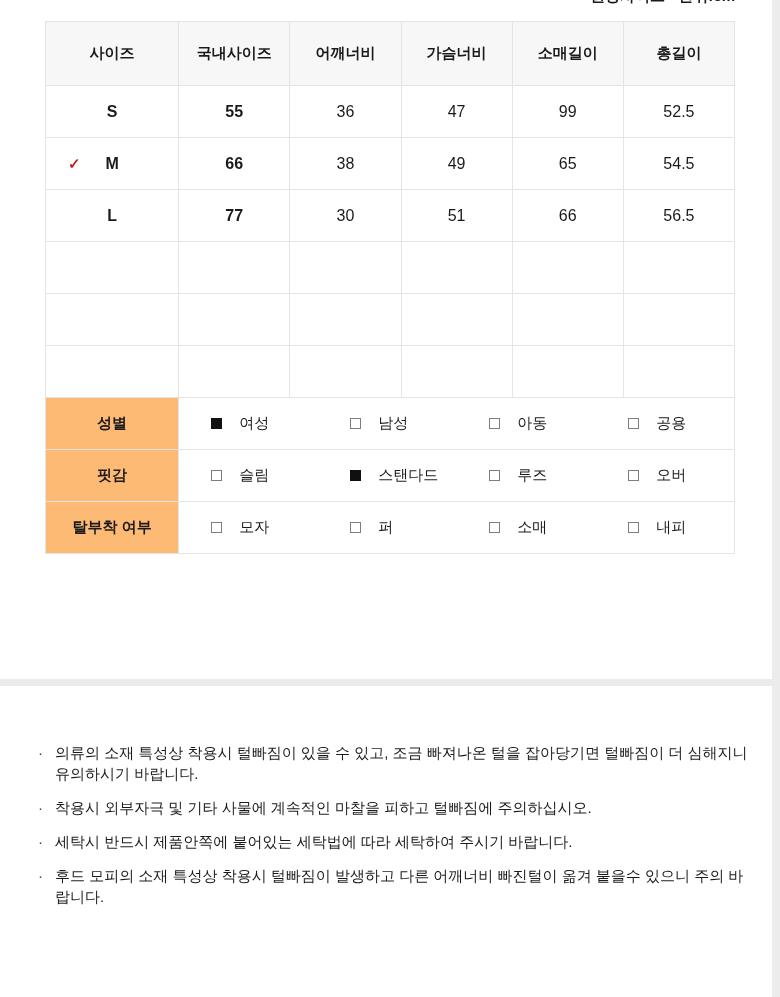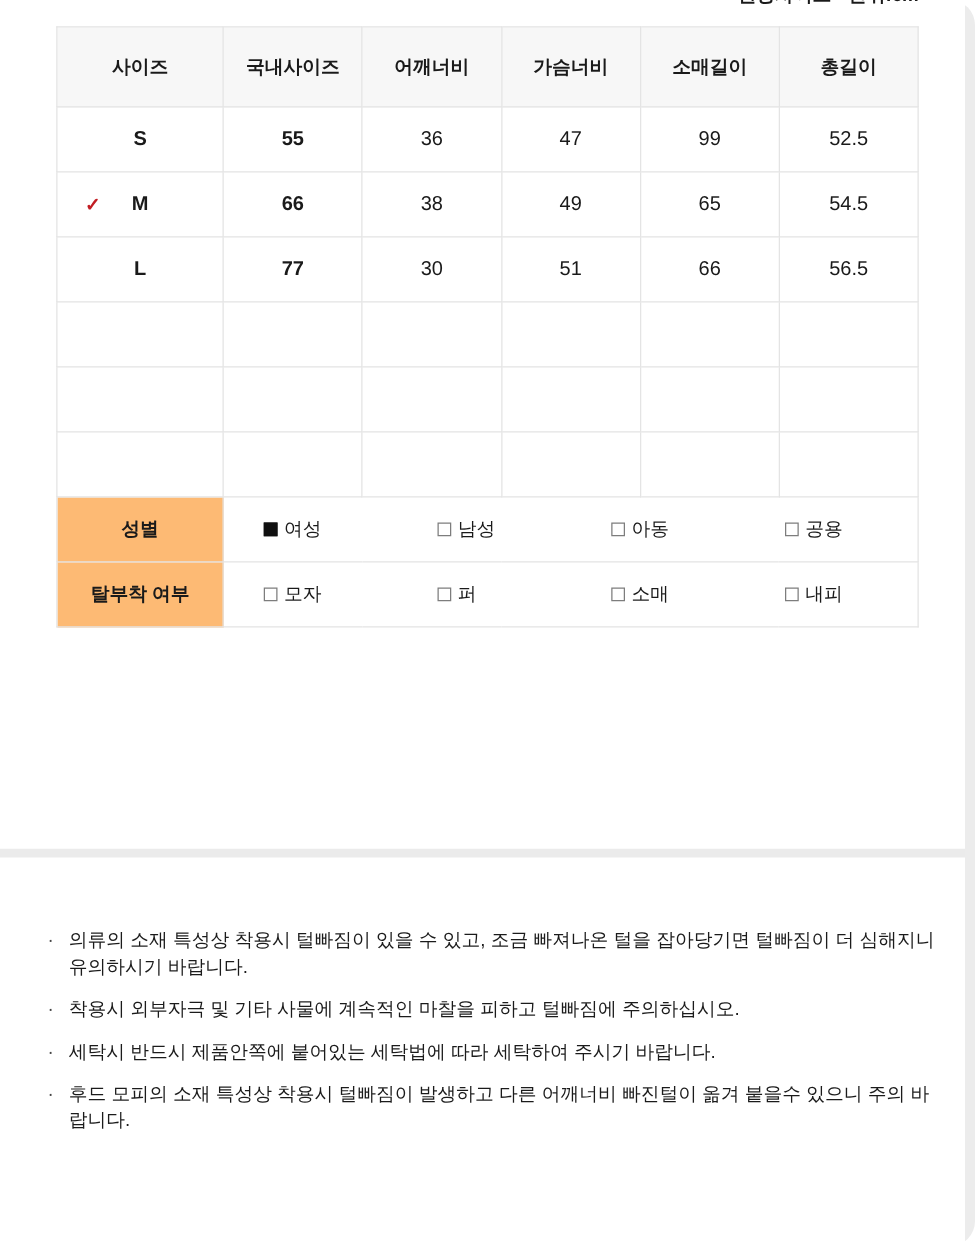--- a/index.html
+++ b/index.html
@@ -2,21 +2,21 @@
 <html><head>
 <meta charset="utf-8">
 <style>
   * { margin:0; padding:0; box-sizing:border-box; }
   html,body { background:#ffffff; }
   body {
     width:780px; height:997px;
     font-family:"Liberation Sans", sans-serif;
     color:#1a1a1a;
   }
-  .page { position:relative; width:780px; height:997px; overflow:hidden; background:#fff;border-radius:20px; }
+  .page { position:relative; width:780px; height:997px; overflow:hidden; background:#fff; }
 
   
   .caption {
     position:absolute; top:-13px; left:45px; width:690px;
     text-align:right; font-size:15px; font-weight:700; white-space:nowrap;
   }
   .caption .chk { font-weight:700; margin-right:7px; }
 
   
   table.size-table {
@@ -33,21 +33,21 @@
   td.size-cell { position:relative; font-weight:700; font-size:16px; }
   .row-check {
     position:absolute; left:22px; top:50%; transform:translateY(-50%);
     font-size:15px; font-weight:700;
   }
   td.v-bold { font-weight:700; font-size:16px; }
   td.v-plain { font-weight:400; font-size:16px; }
   td.label-cell { background:#fdba74; font-weight:700; }
   td.options-cell { text-align:left; padding:0; }
   .opts { display:flex; align-items:center; width:100%; }
-  .opt { width:139px; flex:none; display:flex; align-items:center; padding-left:32px; gap:5px; font-size:15px; }
+  .opt { width:139px; flex:none; display:flex; align-items:center; padding-left:32px; gap:17px; font-size:15px; }
   .cb { width:11px; height:11px; border:1.5px solid #7d7d7d; display:inline-block; flex:none; background:#fff; }
   .cb.checked { background:#101010; border-color:#101010; }
 
   
   .divider { position:absolute; left:0; top:679px; width:780px; height:7px; background:#ebebeb; }
   .scrollbar { position:absolute; right:0; top:0; width:8px; height:997px; background:#ececec; }
 
   
   .notice { position:absolute; left:38px; top:742px; width:714px; }
   .notice h2 { font-size:20px; font-weight:700; letter-spacing:-0.5px; margin-bottom:27px; color:#111; }
@@ -149,20 +149,43 @@
                 <span>아동</span>
               </span>
               <span class="opt">
                 <span class="cb"></span>
                 <span>공용</span>
               </span>
             </div>
           </td>
         </tr>
         <tr>
+          <td class="label-cell">핏감</td>
+          <td class="options-cell" colspan="5">
+            <div class="opts">
+              <span class="opt">
+                <span class="cb"></span>
+                <span>슬림</span>
+              </span>
+              <span class="opt">
+                <span class="cb checked"></span>
+                <span>스탠다드</span>
+              </span>
+              <span class="opt">
+                <span class="cb"></span>
+                <span>루즈</span>
+              </span>
+              <span class="opt">
+                <span class="cb"></span>
+                <span>오버</span>
+              </span>
+            </div>
+          </td>
+        </tr>
+        <tr>
           <td class="label-cell">탈부착 여부</td>
           <td class="options-cell" colspan="5">
             <div class="opts">
               <span class="opt">
                 <span class="cb"></span>
                 <span>모자</span>
               </span>
               <span class="opt">
                 <span class="cb"></span>
                 <span>퍼</span>

